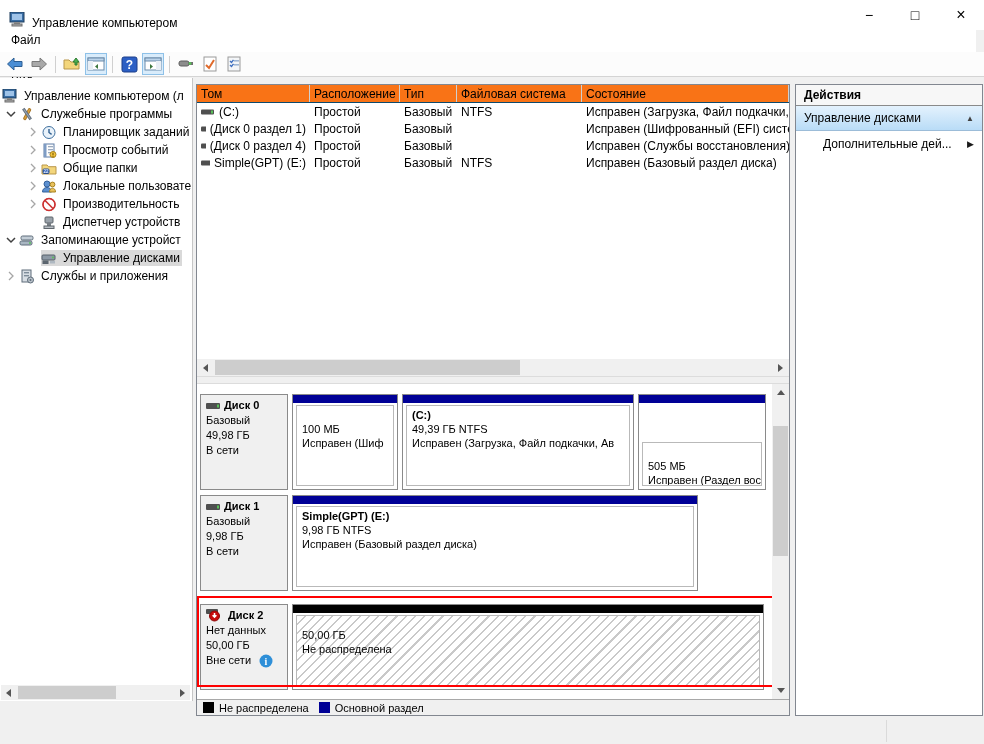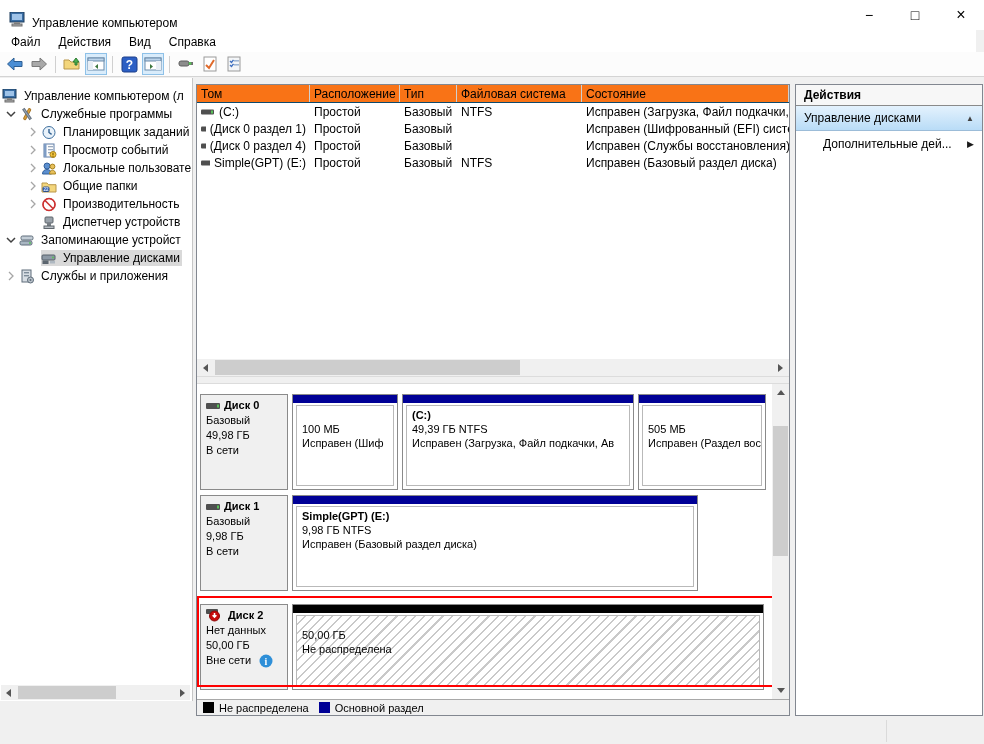--- a/index.html
+++ b/index.html
@@ -12,21 +12,21 @@
     background:#f0f0f0;
     overflow:hidden;
   }
   
   .titlebar { position:absolute; top:0; left:0; width:984px; height:30px; background:#fff; display:flex; align-items:flex-end; }
   .titlebar .appicon { margin:0 6px 0 9px; }
   .titlebar .title { font-size:12px; }
   .wincontrols { margin-left:auto; display:flex; height:30px; }
   .winbtn { width:46px; height:30px; display:flex; align-items:center; justify-content:center; font-size:14px; color:#000; }
   
-  .menubar { position:absolute; top:30px; left:0; width:976px; height:22px; background:#fff; display:flex; align-items:flex-end; padding-left:2px; }
+  .menubar { position:absolute; top:30px; left:0; width:976px; height:22px; background:#fff; display:flex; align-items:flex-start; padding-left:2px;flex-direction:column; }
   .menuitem { padding:3px 9px; }
   
   .toolbar { position:absolute; top:52px; left:0; width:984px; height:25px; background:#fcfcfc; border-bottom:1px solid #d4d4d4; display:flex; align-items:center; padding-left:4px; gap:2px; }
   .tbtn { width:22px; height:22px; display:flex; align-items:center; justify-content:center; border:1px solid transparent; }
   .tbtn.active { background:#d9ecfb; border:1px solid #8ec1e8; }
   .tsep { width:1px; height:17px; background:#d0d0d0; margin:0 3px; }
   
   .treepanel { position:absolute; top:78px; left:0; width:193px; height:623px; background:#fff; border-right:1px solid #c6c6c6; overflow:hidden; }
   .tree { list-style:none; padding-top:9px; white-space:nowrap; }
   .titem { height:18px; display:flex; align-items:center; }
@@ -248,40 +248,40 @@
       <span class="tlabel">Просмотр событий</span>
     </li>
 
     <li class="titem lv2">
       <span class="chev">
           <svg width="14" height="14">
             <polyline points="5,3 9,7 5,11" fill="none" stroke="#a6a6a6" stroke-width="1.3"></polyline>
           </svg>
         </span>
       <span class="ticon"><svg width="16" height="15" viewBox="0 0 16 15">
+            <path d="M1 13 V4 h5 l1.5 1.7 H15 V13 z" fill="#f3d67c" stroke="#b9974a"></path>
+            <rect x="2" y="8" width="6" height="4.5" rx="1" fill="#4472c4" stroke="#2c4f8a"></rect>
+            <text x="5" y="12" text-anchor="middle" font-size="4.5" fill="#fff" font-family="Liberation Sans, sans-serif">22</text>
+          </svg></span>
+      <span class="tlabel">Общие папки</span>
+    </li>
+
+    <li class="titem lv2">
+      <span class="chev">
+          <svg width="14" height="14">
+            <polyline points="5,3 9,7 5,11" fill="none" stroke="#a6a6a6" stroke-width="1.3"></polyline>
+          </svg>
+        </span>
+      <span class="ticon"><svg width="16" height="15" viewBox="0 0 16 15">
             <circle cx="6" cy="5" r="3" fill="#5b8fd0" stroke="#33609a"></circle>
             <path d="M1.5 13 c0-3 2-4.5 4.5-4.5 s4.5 1.5 4.5 4.5 z" fill="#5b8fd0" stroke="#33609a"></path>
             <circle cx="11.5" cy="5.5" r="2.4" fill="#e8c05a" stroke="#a8831f"></circle>
             <path d="M8.5 13 c0-2.6 1.4-3.8 3-3.8 s3 1.2 3 3.8 z" fill="#e8c05a" stroke="#a8831f"></path>
           </svg></span>
       <span class="tlabel">Локальные пользовате</span>
-    </li>
-
-    <li class="titem lv2">
-      <span class="chev">
-          <svg width="14" height="14">
-            <polyline points="5,3 9,7 5,11" fill="none" stroke="#a6a6a6" stroke-width="1.3"></polyline>
-          </svg>
-        </span>
-      <span class="ticon"><svg width="16" height="15" viewBox="0 0 16 15">
-            <path d="M1 13 V4 h5 l1.5 1.7 H15 V13 z" fill="#f3d67c" stroke="#b9974a"></path>
-            <rect x="2" y="8" width="6" height="4.5" rx="1" fill="#4472c4" stroke="#2c4f8a"></rect>
-            <text x="5" y="12" text-anchor="middle" font-size="4.5" fill="#fff" font-family="Liberation Sans, sans-serif">22</text>
-          </svg></span>
-      <span class="tlabel">Общие папки</span>
     </li>
 
     <li class="titem lv2">
       <span class="chev">
           <svg width="14" height="14">
             <polyline points="5,3 9,7 5,11" fill="none" stroke="#a6a6a6" stroke-width="1.3"></polyline>
           </svg>
         </span>
       <span class="ticon"><svg width="16" height="15" viewBox="0 0 16 15">
             <circle cx="8" cy="7.5" r="6" fill="#fff" stroke="#c33"></circle>
@@ -462,21 +462,21 @@
           </div>
         </div>
         <div class="part" style="width:232px;">
           <div class="part-bar"></div>
           <div class="part-inner">
             <div class="ptitle">(C:)</div>
             <div>49,39 ГБ NTFS</div>
             <div>Исправен (Загрузка, Файл подкачки, Ав</div>
           </div>
         </div>
-        <div class="part" style="width:128px;">
+        <div class="part" style="width:128px;gap:37px;">
           <div class="part-bar"></div>
           <div class="part-inner">
             <div class="ptitle"></div>
             <div>505 МБ</div>
             <div>Исправен (Раздел вос</div>
           </div>
         </div>
       </div>
     </div>
 

